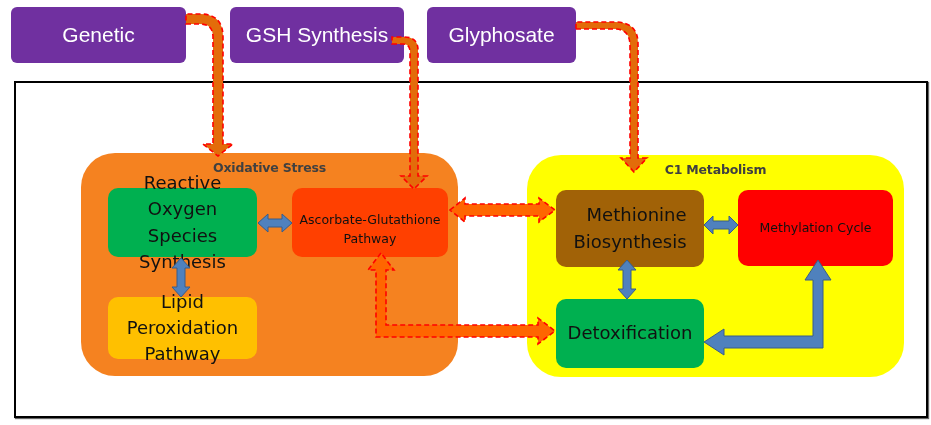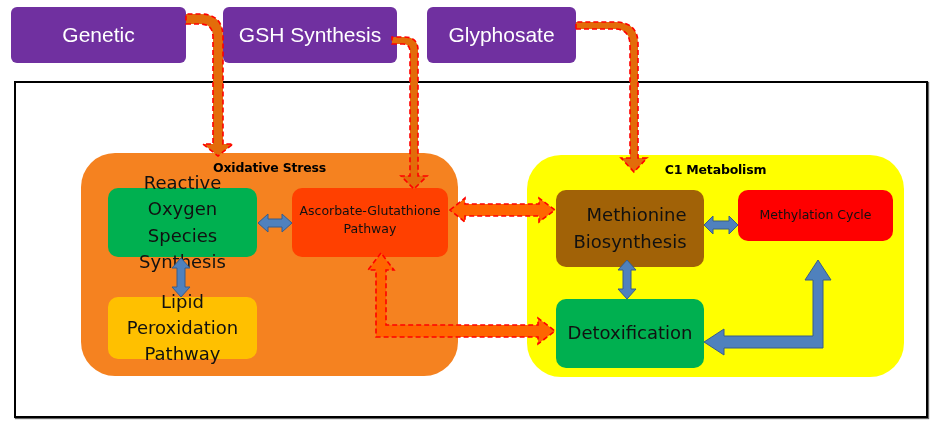--- a/index.html
+++ b/index.html
@@ -1,52 +1,52 @@
 <!DOCTYPE html>
 <html><head>
   <meta charset="utf-8">
   <style>
     html, body { margin:0; padding:0; background:#ffffff; }
     body { width:931px; height:425px; position:relative; overflow:hidden; font-family:"Liberation Sans", sans-serif; }
     .frame { position:absolute; left:14px; top:81px; width:914px; height:337px; border:2px solid #000; box-sizing:border-box; box-shadow:1px 1px 1px #666; }
     .input-box { position:absolute; background:#7030a0; border-radius:6px; color:#fff; font-family:"Liberation Sans", sans-serif; font-size:21px; display:flex; align-items:center; justify-content:center; text-align:center; line-height:1.15; }
     .group { position:absolute; border-radius:34px; }
-    .group-title { position:absolute; left:0; right:0; text-align:center; font-family:"DejaVu Sans", sans-serif; font-weight:bold; font-size:12.5px; color:#000000; letter-spacing:-0.2px; }
+    .group-title { position:absolute; left:0; right:0; text-align:center; font-family:"DejaVu Sans", sans-serif; font-weight:bold; font-size:12.5px; color:#404040; letter-spacing:-0.2px; }
     .node { position:absolute; border-radius:10px; display:flex; align-items:center; justify-content:center; text-align:center; font-family:"DejaVu Sans", sans-serif; font-size:18px; color:#111; line-height:1.45; box-sizing:border-box; padding:0 4px; }
     .node.sm { font-size:12.5px; }
     svg.overlay { position:absolute; left:0; top:0; width:931px; height:425px; pointer-events:none; }
     svg.overlay path, svg.overlay g { pointer-events:auto; }
   </style>
 </head>
 <body>
 
 <div class="frame"></div>
 
 <div class="input-box" style="left:11px; top:7px; width:175px; height:56px;">
   <div>
     <div>Genetic</div>
   </div>
 </div>
-<div class="input-box" style="left:223px; top:7px; width:174px; height:56px;">
+<div class="input-box" style="left:230px; top:7px; width:174px; height:56px;">
   <span>GSH Synthesis</span>
 </div>
 <div class="input-box" style="left:427px; top:7px; width:149px; height:56px;">
   <span>Glyphosate</span>
 </div>
 
 <div class="group" style="left:81px; top:153px; width:377px; height:223px; background:#f58220;">
   <div class="group-title" style="top:7px;">Oxidative Stress</div>
 </div>
 <div class="node" style="left:108px; top:188px; width:149px; height:69px; background:#00b050;">
   <div>
     <div>Reactive Oxygen</div>
     <div>Species Synthesis</div>
   </div>
 </div>
-<div class="node sm" style="left:292px; top:188px; width:156px; height:69px; background:#ff4000; align-items:flex-start; padding-top:14px;">
+<div class="node sm" style="left:292px; top:188px; width:156px; height:69px; background:#ff4000; align-items:center; padding-top:14px;">
   <div>
     <div>Ascorbate-Glutathione</div>
     <div>Pathway</div>
   </div>
 </div>
 <div class="node" style="left:108px; top:297px; width:149px; height:62px; background:#ffc000;">
   <div>
     <div>Lipid Peroxidation</div>
     <div>Pathway</div>
   </div>
@@ -54,21 +54,21 @@
 
 <div class="group" style="left:527px; top:155px; width:377px; height:222px; background:#ffff00;">
   <div class="group-title" style="top:7px;">C1 Metabolism</div>
 </div>
 <div class="node" style="left:556px; top:190px; width:148px; height:77px; background:#a16207;text-align:right;">
   <div>
     <div>Methionine</div>
     <div>Biosynthesis</div>
   </div>
 </div>
-<div class="node sm" style="left:738px; top:190px; width:155px; height:51px; background:#ff0000;">
+<div class="node sm" style="left:738px; top:190px; width:155px; height:76px; background:#ff0000;">
   <div>Methylation Cycle</div>
 </div>
 <div class="node" style="left:556px; top:299px; width:148px; height:69px; background:#00b050;">
   <div>
     <div>Detoxification</div>
   </div>
 </div>
 
 <svg class="overlay" viewBox="0 0 931 425">
 

